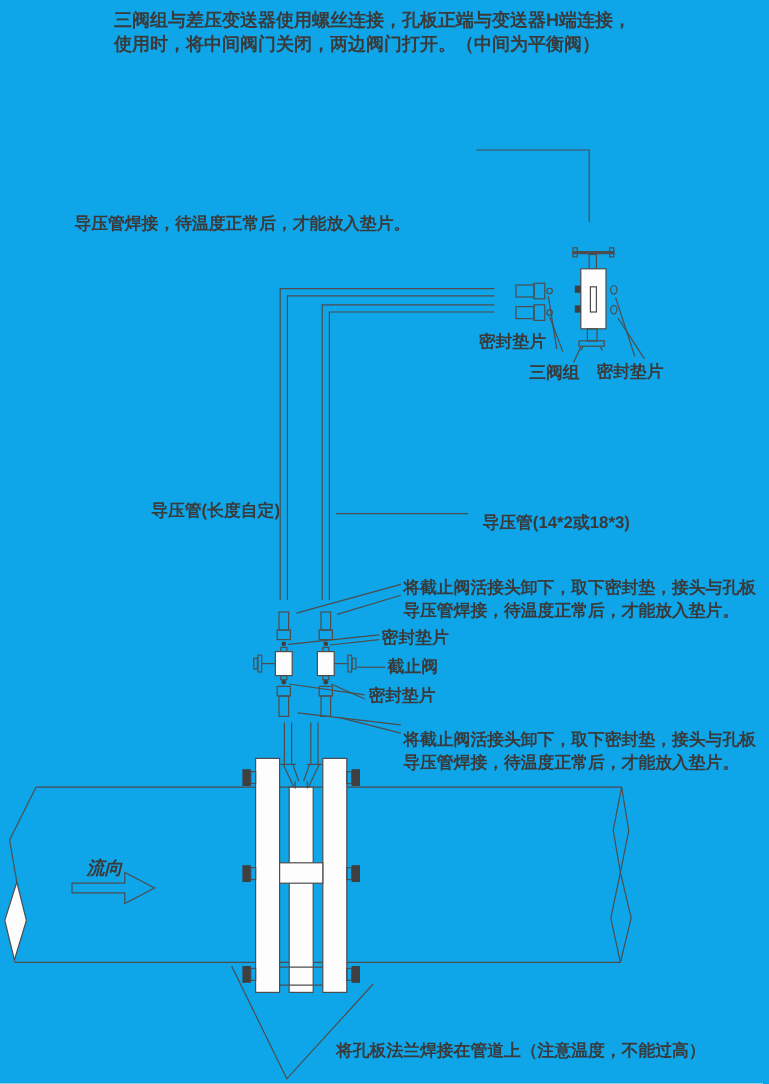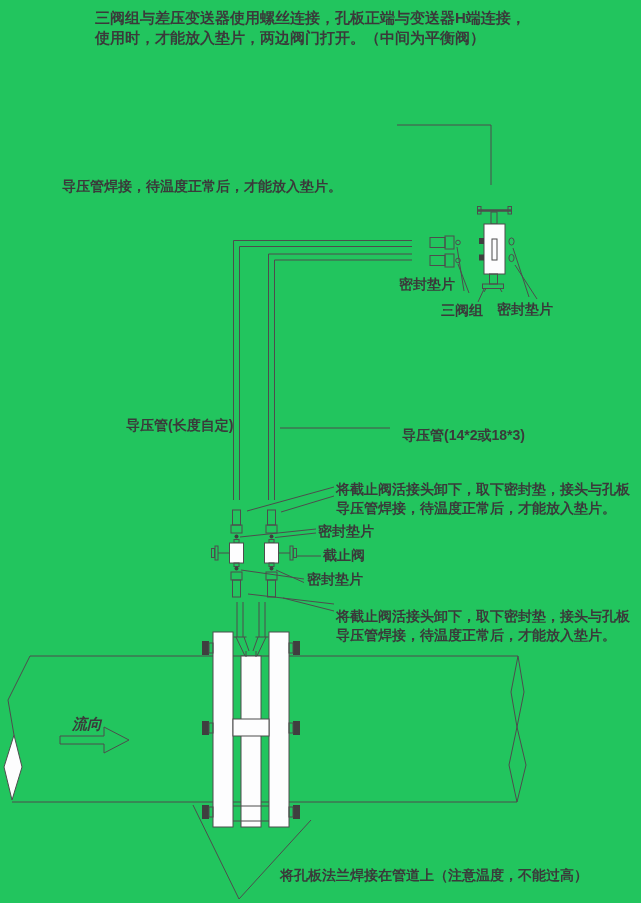--- a/index.html
+++ b/index.html
@@ -1,18 +1,18 @@
 <!DOCTYPE html>
 <html><head>
 <meta charset="utf-8">
 <style>
   html,body{margin:0;padding:0;background:#e8e8e8;}
   .canvas{
     position:relative;width:641px;height:903px;margin:0 auto;
-    background:#22c55e;overflow:hidden;
+    background:#0ea5e9;overflow:hidden;
     font-family:"Liberation Sans","DejaVu Sans",sans-serif;
     color:#3a3a3a;
   }
   .lw{position:absolute;left:0;top:0;}
   .t{position:absolute;white-space:nowrap;font-weight:600;font-size:14px;line-height:18.5px;}
   .t15{font-size:15px;line-height:20px;}
 </style>
 </head>
 <body>
 
@@ -155,21 +155,21 @@
       <path d="M334,487 L247,511"></path>
       <path d="M334,496 L281,512"></path>
       <path d="M334,604 L248,594"></path>
       <path d="M334,611 L283,598"></path>
       <path d="M280,428 H390"></path>
     </g>
   </svg>
 
   <div class="t t15" style="left:95px;top:8px;">
     <div>三阀组与差压变送器使用螺丝连接，孔板正端与变送器H端连接，</div>
-    <div>使用时，才能放入垫片，两边阀门打开。（中间为平衡阀）</div>
+    <div>使用时，将中间阀门关闭，两边阀门打开。（中间为平衡阀）</div>
   </div>
 
   <div class="t" style="left:62px;top:177px;">
     <div>导压管焊接，待温度正常后，才能放入垫片。</div>
   </div>
 
   <div class="t" style="left:336px;top:480px;">
     <div>将截止阀活接头卸下，取下密封垫，接头与孔板</div>
     <div>导压管焊接，待温度正常后，才能放入垫片。</div>
   </div>

